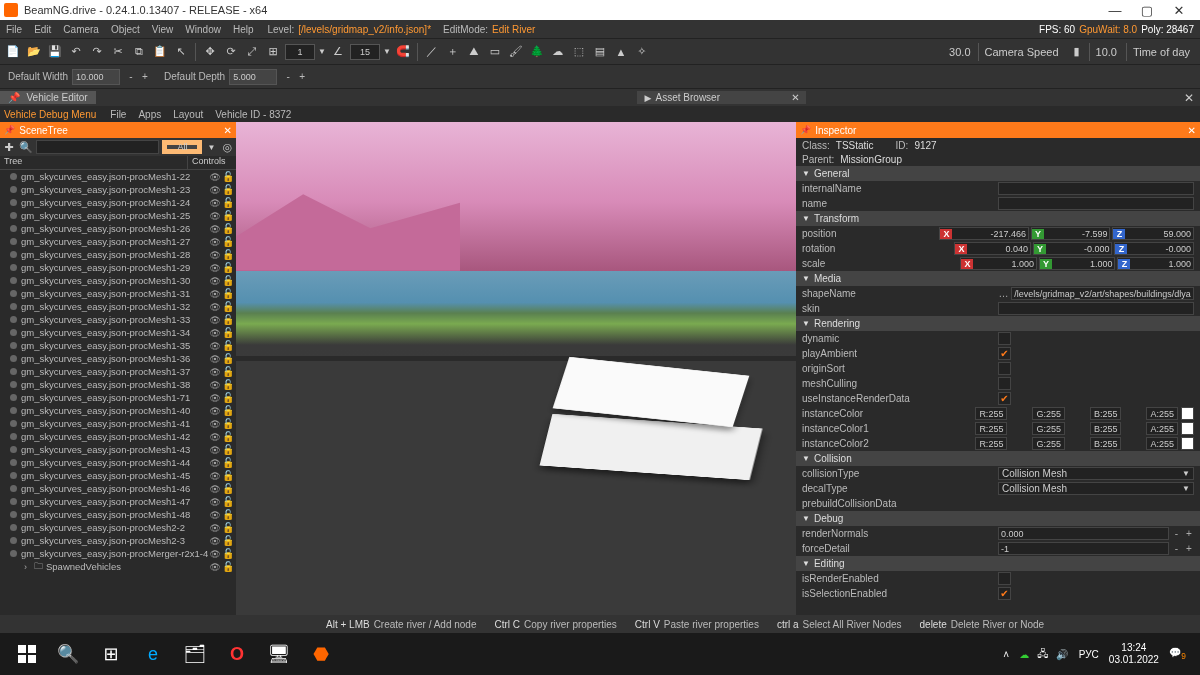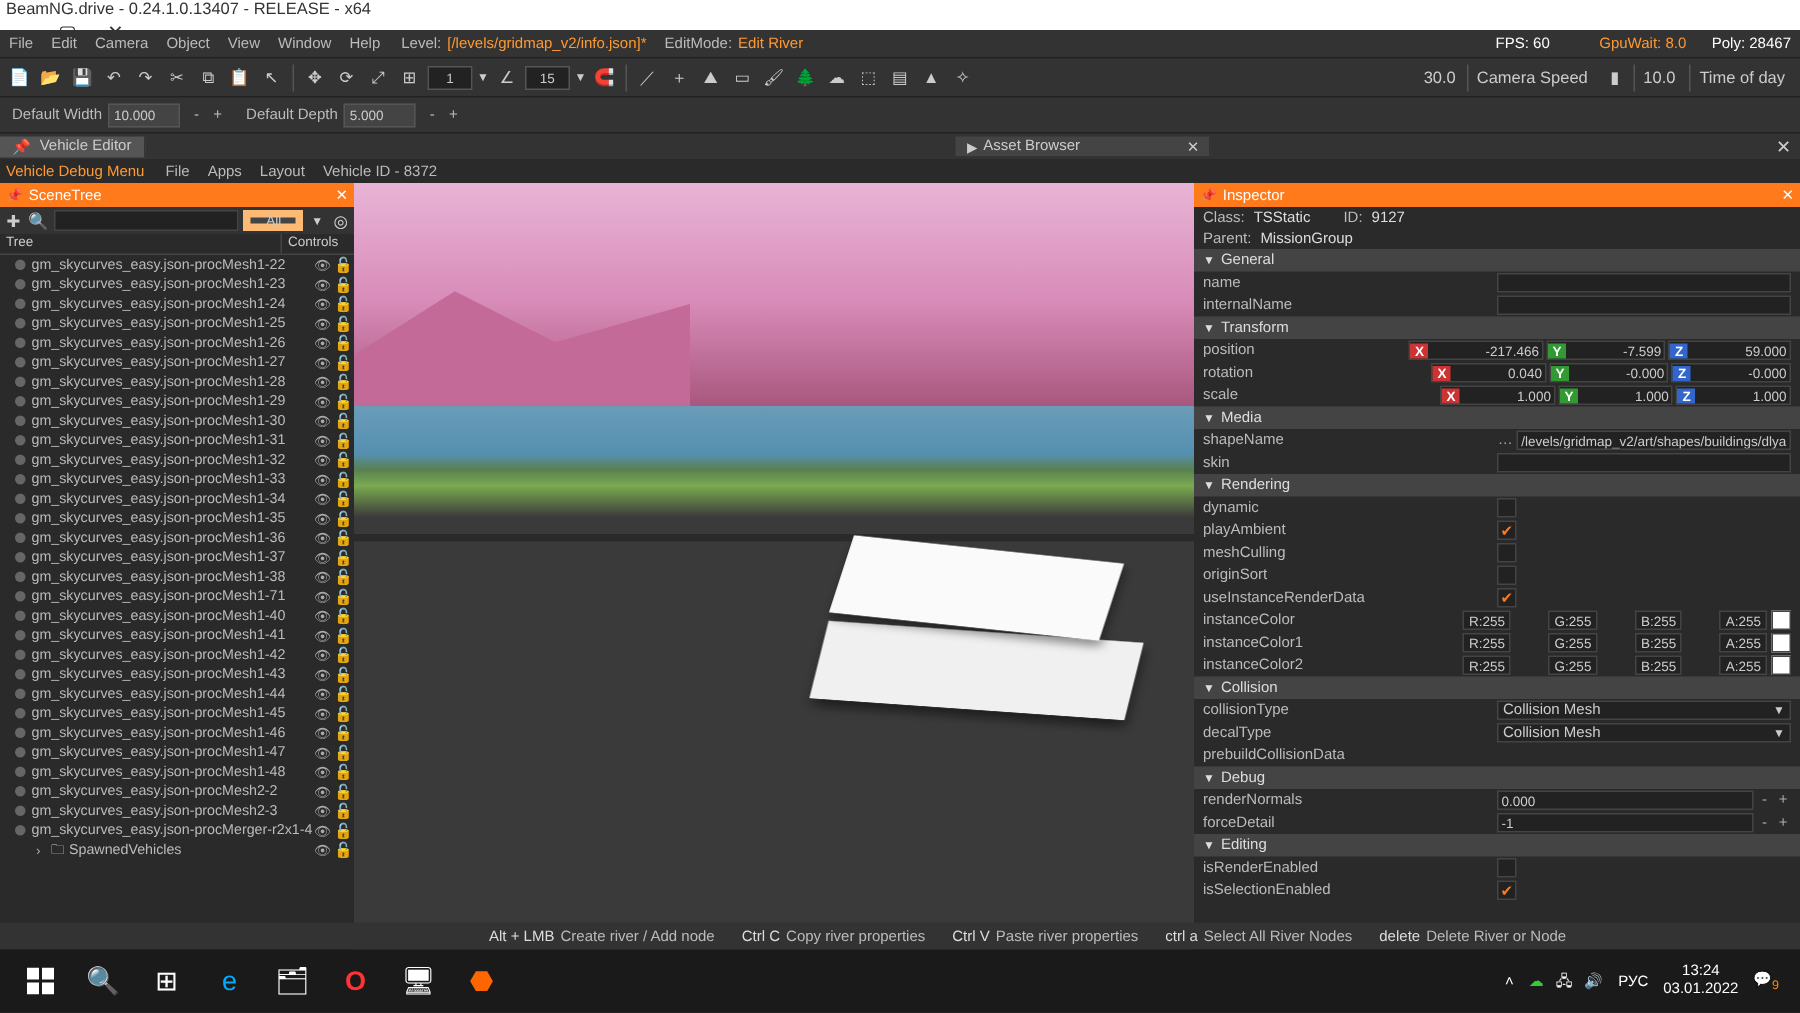--- a/index.html
+++ b/index.html
@@ -1,30 +1,30 @@
 <!DOCTYPE html>
 <html><head>
 <meta charset="utf-8">
 <style>
 * { box-sizing: border-box; margin: 0; padding: 0; font-family: 'Segoe UI', Arial, sans-serif; }
 html, body { width: 1200px; height: 675px; overflow: hidden; background: #2a2a2a; color: #ccc; font-size: 10px; }
-.titlebar { height: 20px; background: #fff; display: flex; align-items: flex-start; padding: 0 4px; color: #333; flex-direction: column; }
+.titlebar { height: 20px; background: #fff; display: flex; align-items: center; padding: 0 4px; color: #333; }
 .titlebar .logo { width: 14px; height: 14px; background: #ff6600; border-radius: 2px; margin-right: 6px; }
 .titlebar .title { font-size: 11px; flex: 1; }
 .titlebar .wbtns { display: flex; gap: 14px; padding-right: 8px; }
 .titlebar .wbtn { width: 18px; height: 18px; display: flex; align-items: center; justify-content: center; cursor: pointer; font-size: 13px; }
 .menubar { height: 18px; background: #333; display: flex; align-items: center; color: #bbb; font-size: 10px; }
 .menubar .mi { padding: 0 6px; cursor: pointer; }
 .menubar .lvl { color: #ff9933; padding: 0 4px; }
 .menubar .lvllab { color: #bbb; padding-left: 8px; }
 .menubar .edlab { color: #bbb; padding-left: 8px; }
 .menubar .edval { color: #ff9933; padding-left: 4px; }
 .menubar .spacer { flex: 1; }
 .menubar .fps { color: #fff; padding-right: 4px; }
-.menubar .gpu { color: #ff9933; padding-right: 17px; margin-left: 29px; }
+.menubar .gpu { color: #ff9933; padding-right: 4px; }
 .menubar .poly { color: #fff; padding-right: 6px; }
 .toolbar { height: 26px; background: #333; display: flex; align-items: center; padding: 0 4px; color: #ccc; font-size: 11px; gap: 3px; border-top: 1px solid #222; }
 .toolbar .ico { width: 18px; height: 18px; display: flex; align-items: center; justify-content: center; cursor: pointer; color: #ccc; }
 .toolbar .sep { width: 1px; height: 18px; background: #555; margin: 0 2px; }
 .toolbar .numin { width: 30px; height: 16px; background: #222; border: 1px solid #555; color: #ccc; font-size: 9px; text-align: center; }
 .toolbar .rnum { width: 34px; text-align: right; padding-right: 4px; }
 .toolbar .rbox { padding: 0 6px; border-left: 1px solid #555; height: 18px; display: flex; align-items: center; }
 .widthbar { height: 24px; background: #333; display: flex; align-items: center; padding: 0 8px; color: #bbb; font-size: 10px; border-top: 1px solid #222; }
 .widthbar .lab { padding-right: 4px; }
 .widthbar .in { width: 48px; height: 16px; background: #444; border: 1px solid #555; color: #ccc; font-size: 9px; padding: 0 3px; margin-right: 4px; }
@@ -449,27 +449,27 @@
     <div class="meta">
         <span class="ml">Parent:</span>
         <span class="mv">MissionGroup</span>
       </div>
 
     <div class="sect">
         <span class="tri">▼</span>
         <span>General</span>
       </div>
     <div class="prow">
+        <div class="pl">internalName</div>
+        <div class="pv">
+          <input type="text" class="full" style="">
+        </div>
+      </div>
+    <div class="prow">
         <div class="pl">name</div>
-        <div class="pv">
-          <input type="text" class="full" style="">
-        </div>
-      </div>
-    <div class="prow">
-        <div class="pl">internalName</div>
         <div class="pv">
           <input type="text" class="full" style="">
         </div>
       </div>
 
     <div class="sect">
         <span class="tri">▼</span>
         <span>Transform</span>
       </div>
     <div class="prow">
@@ -552,27 +552,27 @@
           <span class="chk"></span>
         </div>
       </div>
     <div class="prow">
         <div class="pl">playAmbient</div>
         <div class="pv">
           <span class="chk">✔</span>
         </div>
       </div>
     <div class="prow">
+        <div class="pl">originSort</div>
+        <div class="pv">
+          <span class="chk"></span>
+        </div>
+      </div>
+    <div class="prow">
         <div class="pl">meshCulling</div>
-        <div class="pv">
-          <span class="chk"></span>
-        </div>
-      </div>
-    <div class="prow">
-        <div class="pl">originSort</div>
         <div class="pv">
           <span class="chk"></span>
         </div>
       </div>
     <div class="prow">
         <div class="pl">useInstanceRenderData</div>
         <div class="pv">
           <span class="chk">✔</span>
         </div>
       </div>

